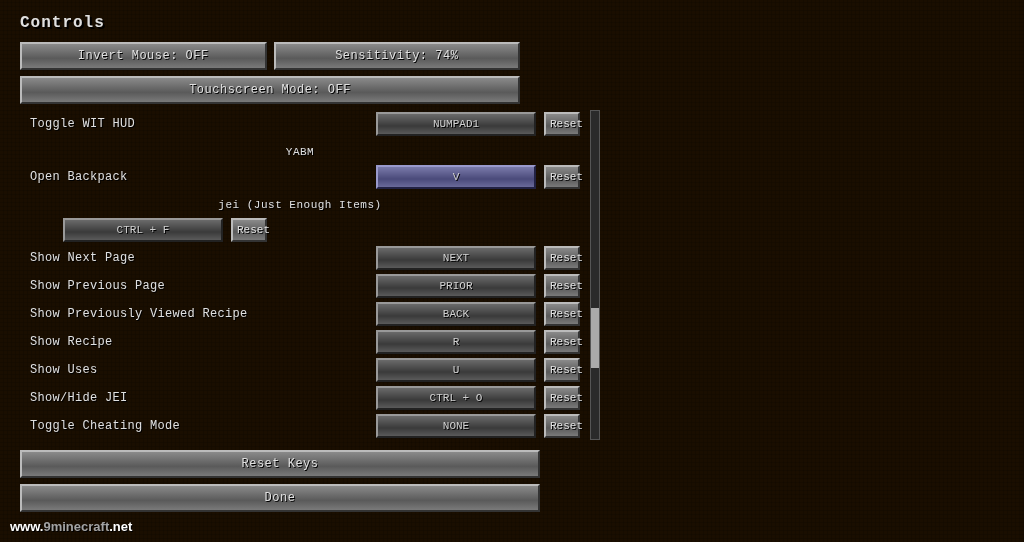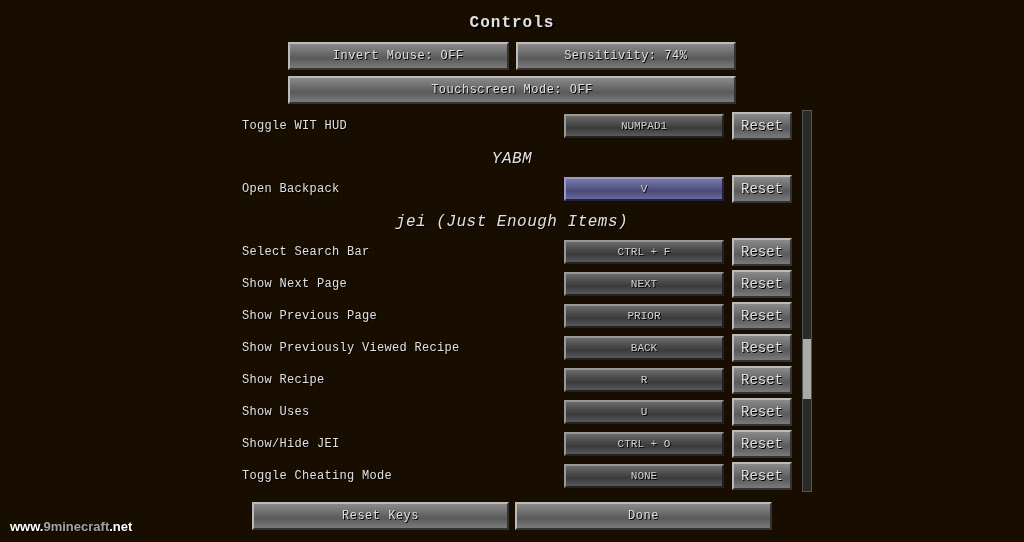--- a/index.html
+++ b/index.html
@@ -27,39 +27,39 @@
       color: #e0e0e0;
       overflow: hidden;
       position: relative;
     }
 
     .main-container {
       width: 100%;
       height: 100%;
       display: flex;
       flex-direction: column;
-      align-items: center;
+      align-items: flex-start;
       padding: 14px 20px 10px;
       position: relative;
     }
 
     .title {
       font-size: 16px;
       font-weight: bold;
       color: #e0e0e0;
       letter-spacing: 1px;
       margin-bottom: 10px;
       text-shadow: 2px 2px #000;
     }
 
     .top-buttons {
       display: flex;
       gap: 7px;
       margin-bottom: 6px;
-      width: 448px;
+      width: 500px;
     }
 
     .mc-button {
       background: linear-gradient(180deg, #8a8a8a 0%, #6a6a6a 40%, #5a5a5a 60%, #7a7a7a 100%);
       border-top: 2px solid #bbb;
       border-left: 2px solid #bbb;
       border-bottom: 2px solid #333;
       border-right: 2px solid #333;
       color: #e0e0e0;
       font-family: 'Courier New', monospace;
@@ -68,27 +68,26 @@
       padding: 5px 10px;
       text-shadow: 1px 1px #000;
       letter-spacing: 0.5px;
     }
 
     .mc-button.full-width {
       flex: 1;
     }
 
     .section-label {
-      font-size: 16px;
+      font-size: 11px;
       color: #e0e0e0;
       text-shadow: 1px 1px #000;
       text-align: center;
       margin: 8px 0 5px;
       letter-spacing: 0.5px;
-      font-style: italic;
     }
 
     .control-row {
       display: flex;
       align-items: center;
       width: 100%;
       padding: 2px 0;
       gap: 8px;
     }
 
@@ -113,29 +112,29 @@
       font-family: 'Courier New', monospace;
       font-size: 11px;
       padding: 4px 8px;
       text-align: center;
       cursor: pointer;
       text-shadow: 1px 1px #000;
       margin-left: 43px;
     }
 
     .reset-btn {
-      width: 60px;
+      width: 36px;
       background: linear-gradient(180deg, #8a8a8a 0%, #6a6a6a 40%, #5a5a5a 60%, #7a7a7a 100%);
       border-top: 2px solid #bbb;
       border-left: 2px solid #bbb;
       border-bottom: 2px solid #333;
       border-right: 2px solid #333;
       color: #e0e0e0;
       font-family: 'Courier New', monospace;
-      font-size: 14px;
+      font-size: 11px;
       cursor: pointer;
       padding: 4px 4px;
       text-align: center;
       text-shadow: 1px 1px #000;
     }
 
     .scrollbar {
       position: absolute;
       right: -20px;
       top: 0;
@@ -152,20 +151,21 @@
       width: 100%;
       height: 60px;
       background: #aaa;
     }
 
     .bottom-buttons {
       display: flex;
       gap: 6px;
       margin-top: 10px;
       width: 520px;
+      flex-direction: column;
     }
 
     .watermark {
       position: absolute;
       bottom: 8px;
       left: 10px;
       font-size: 13px;
       font-weight: bold;
       color: #cc2200;
       text-shadow: 1px 1px #000;
@@ -204,21 +204,20 @@
     <div class="section-label">YABM</div>
     <div class="control-row">
       <span class="control-label">Open Backpack</span>
       <div class="control-key highlight" style="width: 160px; background: linear-gradient(rgb(122, 122, 170) 0%, rgb(90, 90, 138) 40%, rgb(74, 74, 122) 60%, rgb(106, 106, 154) 100%); border-width: 2px; border-style: solid; border-color: rgb(153, 153, 204) rgb(34, 34, 68) rgb(34, 34, 68) rgb(153, 153, 204); color: rgb(208, 208, 208); font-family: &quot;Courier New&quot;, monospace; font-size: 11px; padding: 4px 8px; text-align: center; cursor: pointer; text-shadow: rgb(0, 0, 0) 1px 1px;">V</div>
       <button class="reset-btn">Reset</button>
     </div>
 
     <div class="section-label">jei (Just Enough Items)</div>
 
     <div class="control-row">
-      <span class="control-label">Select Search Bar</span>
       <div class="control-key">CTRL + F</div>
       <button class="reset-btn">Reset</button>
     </div>
 
     <div class="control-row">
       <span class="control-label">Show Next Page</span>
       <div class="control-key">NEXT</div>
       <button class="reset-btn">Reset</button>
     </div>
 

